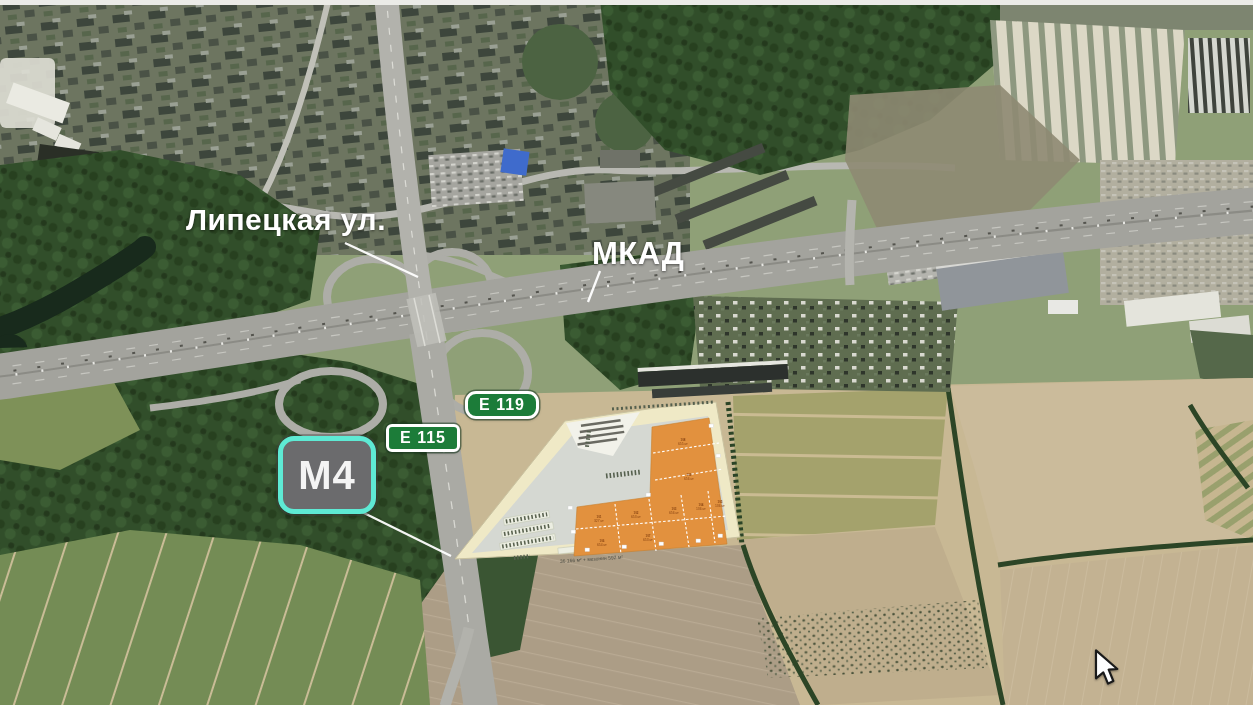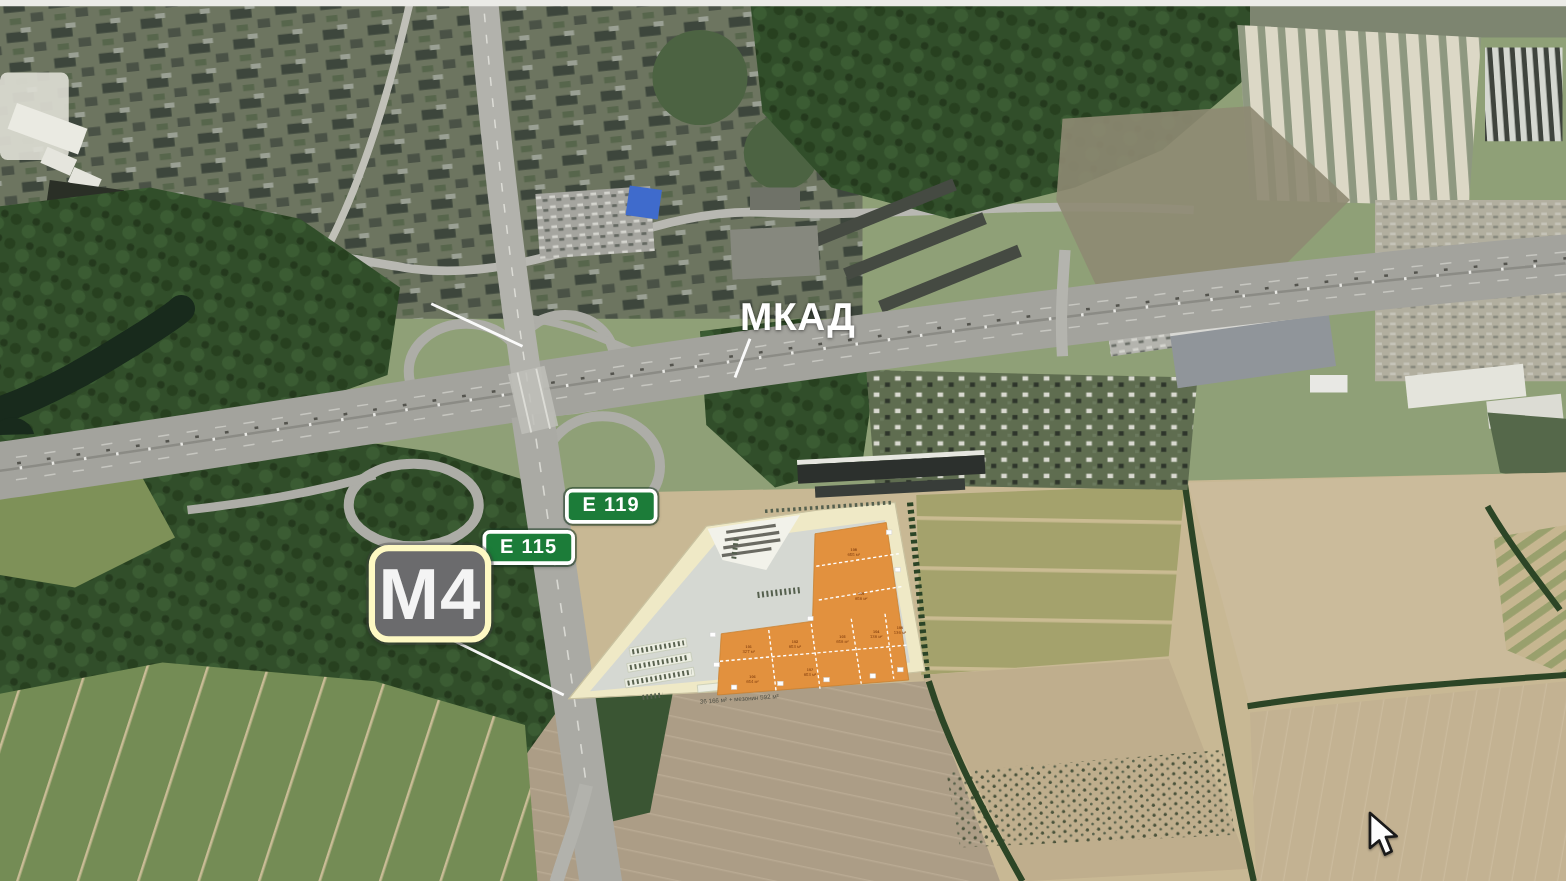--- a/index.html
+++ b/index.html
@@ -18,28 +18,28 @@
   .label-street{left:186px;top:203px;font-size:30px;}
   .label-mkad{left:572px;top:236px;font-size:31px;margin-left:20px;}
   
   .e-sign{
     position:absolute;width:74px;height:28px;box-sizing:border-box;
     background:#1c7c39;border:3px solid #ffffff;border-radius:6px;
     box-shadow:0 0 0 1.5px rgba(25,60,35,.55),0 1px 3px rgba(0,0,0,.35);
     color:#fff;font-weight:bold;font-size:16px;letter-spacing:1px;
     display:flex;align-items:center;justify-content:center;
   }
-  .sign-e119{left:452px;top:391px;}
+  .sign-e119{left:465px;top:391px;border-radius:11px;}
   .sign-e115{left:386px;top:424px;}
   .m-sign{
     position:absolute;left:278px;top:436px;width:98px;height:78px;box-sizing:border-box;
-    background:#6b6b6d;border:5px solid #fef9c3;border-radius:16px;
+    background:#6b6b6d;border:5px solid #5eead4;border-radius:16px;
     box-shadow:0 0 0 2px rgba(70,70,70,.4),0 2px 5px rgba(0,0,0,.35);
-    color:#f4f4f4;font-weight:bold;font-size:58px;
-    display:flex;align-items:center;justify-content:center;letter-spacing:1px;margin-left:17px;
+    color:#f4f4f4;font-weight:bold;font-size:40px;
+    display:flex;align-items:center;justify-content:center;letter-spacing:1px;
   }
   
   .cursor{position:absolute;left:1092px;top:648px;width:32px;height:42px;
     filter:drop-shadow(0 1px 1px rgba(0,0,0,.4));}
   
   .unit-id{font-size:3px;fill:#8a4512;font-weight:bold;}
   .unit-area{font-size:3.4px;fill:#8a4512;}
   .plan-caption{font-size:5px;fill:#4f4f45;}
 </style>
 </head>
@@ -306,20 +306,21 @@
 
     <g stroke="#ffffff" stroke-width="2.3" opacity=".95">
       <line x1="345" y1="243" x2="418" y2="277"></line>
       <line x1="600" y1="271" x2="588" y2="302"></line>
       <line x1="362" y1="512" x2="451" y2="556"></line>
     </g>
 
     <rect x="0" y="0" width="1253" height="5" fill="#ebebe7"></rect>
   </svg>
 
+  <div class="map-label label-street">Липецкая ул.</div>
 
   <div class="map-label label-mkad">МКАД</div>
 
   <div class="e-sign sign-e119">
     <span>E 119</span>
   </div>
 
   <div class="e-sign sign-e115">
     <span>E 115</span>
   </div>

